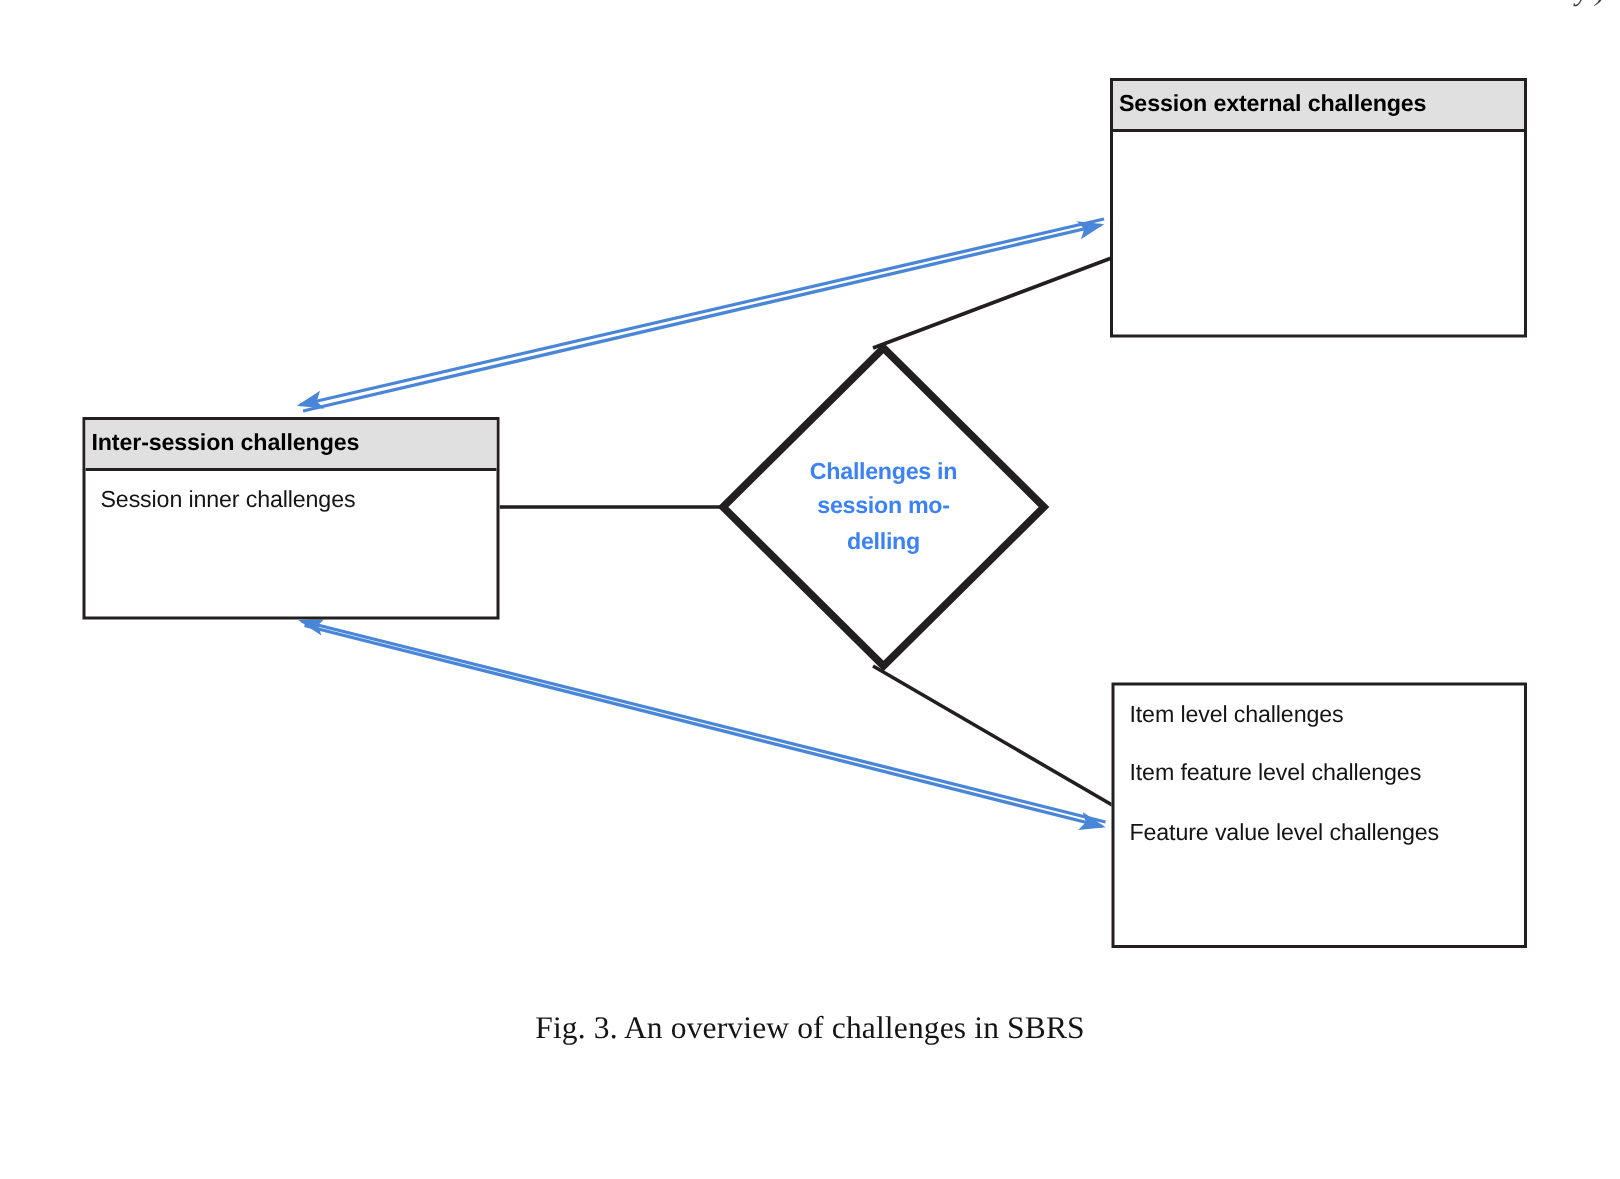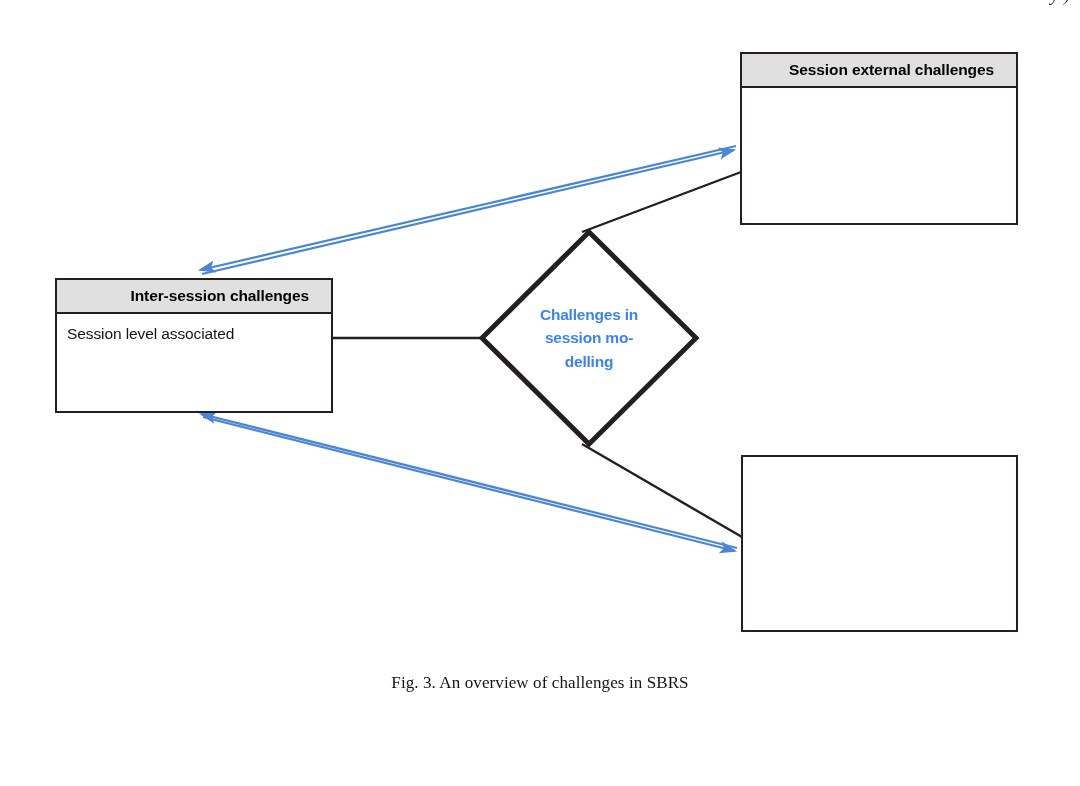--- a/index.html
+++ b/index.html
@@ -27,21 +27,21 @@
     position: absolute;
     box-sizing: border-box;
     border: 2px solid #231f20;
     background: #ffffff;
     z-index: 3;
   }
   .entity-header {
     box-sizing: border-box;
     background: #e0e0e0;
     border-bottom: 2px solid #231f20;
-    text-align: right;
+    text-align: left;
     font-weight: bold;
     font-size: 15.5px;
     color: #000000;
     letter-spacing: -0.1px;
     padding: 7px 22px 8px 4px;
     line-height: 1.1;
   }
   .entity-body {
     box-sizing: border-box;
     padding: 10px 0 0 10px;
@@ -98,21 +98,21 @@
   }
 
   
   #figure-caption {
     position: absolute;
     left: 0;
     top: 673px;
     width: 1080px;
     text-align: center;
     font-family: "Liberation Serif", serif;
-    font-size: 17px;
+    font-size: 21px;
     color: #141414;
     letter-spacing: 0.1px;
   }
 
   
   #cropped-top-text {
     position: absolute;
     left: 0; top: -16px;
     width: 1080px;
     text-align: right;
@@ -149,26 +149,31 @@
   <line x1="737" y1="548" x2="201" y2="414" stroke="#4a86d8" stroke-width="2.2" marker-end="url(#blue-arrowhead)"></line>
 
   <line x1="203" y1="417" x2="735" y2="551" stroke="#4a86d8" stroke-width="2.2" marker-end="url(#blue-arrowhead)"></line>
 </svg>
 
 <div class="entity-box" id="box-external">
   <div class="entity-header">Session external challenges</div>
 </div>
 
 <div class="entity-box" id="box-inner">
+  <div class="entity-body">
+    <div class="entity-row">Item level challenges</div>
+    <div class="entity-row">Item feature level challenges</div>
+    <div class="entity-row">Feature value level challenges</div>
+  </div>
 </div>
 
 <div class="entity-box" id="box-intersession">
   <div class="entity-header">Inter-session challenges</div>
   <div class="entity-body">
-    <div class="entity-row">Session level associated</div>
+    <div class="entity-row">Session inner challenges</div>
   </div>
 </div>
 
 <div id="diamond-node">
   <svg width="222" height="220" viewBox="0 0 222 220" xmlns="http://www.w3.org/2000/svg">
     <polygon points="111,4 218,110 111,216 4,110" fill="#ffffff" stroke="#231f20" stroke-width="5" stroke-linejoin="miter"></polygon>
   </svg>
   <div id="diamond-label">Challenges in
 session mo-
 delling</div>

